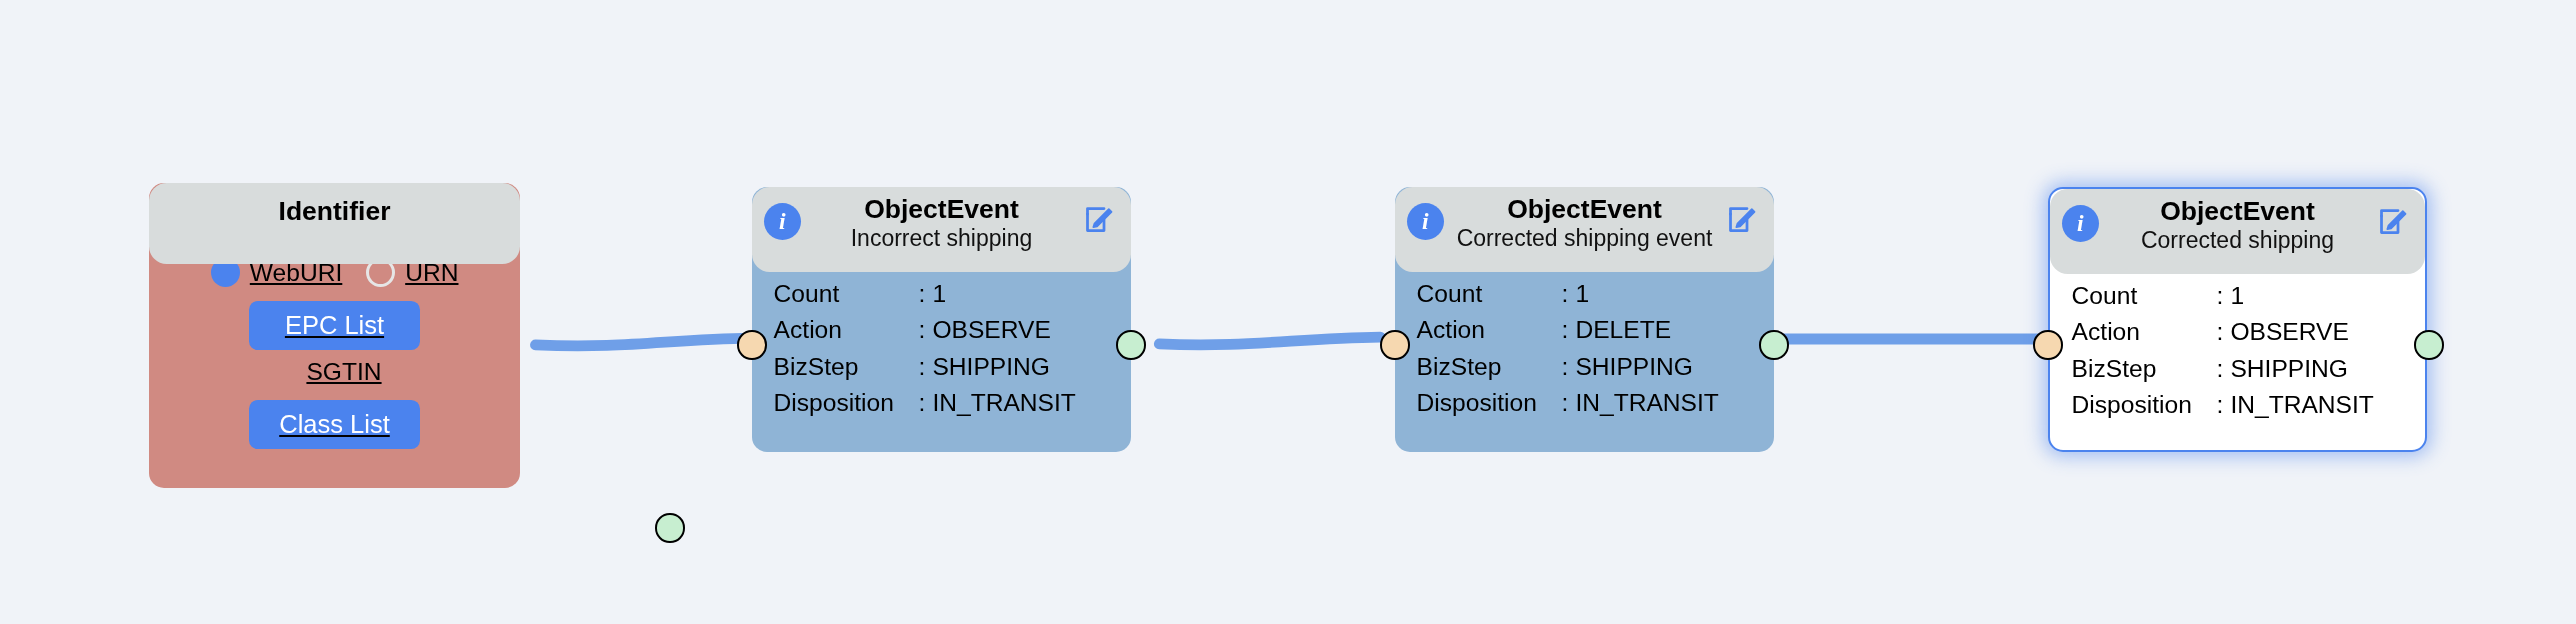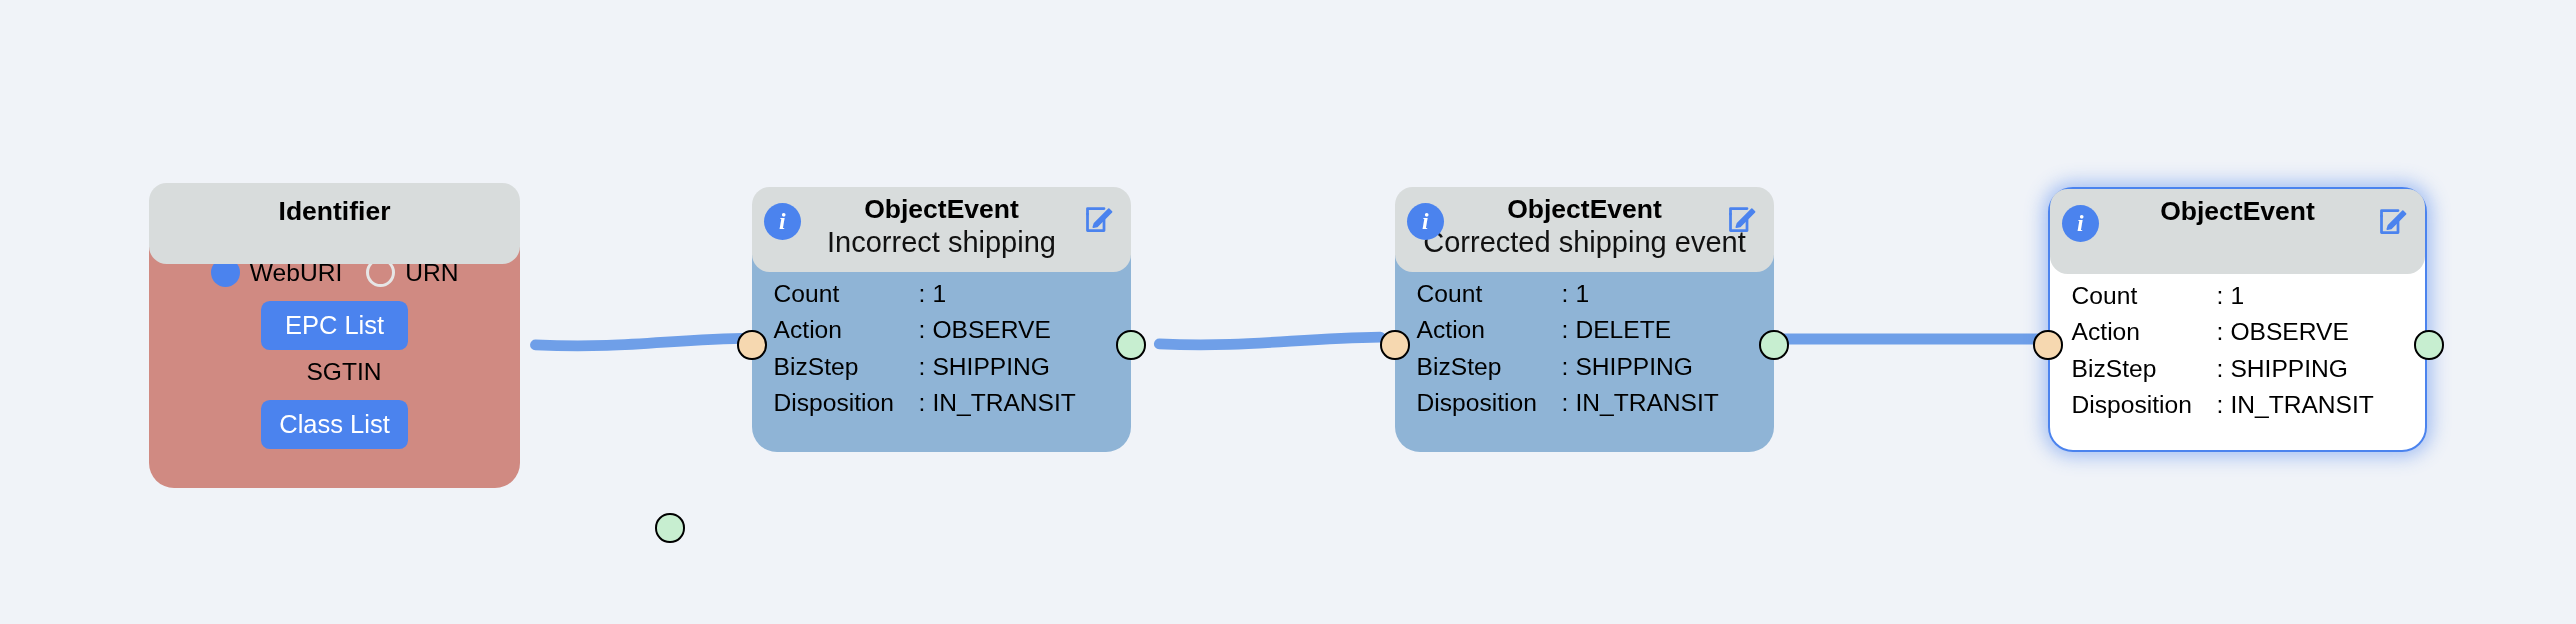--- a/index.html
+++ b/index.html
@@ -26,21 +26,21 @@
     top: 0;
     width: 2576px;
     height: 625px;
     pointer-events: none;
   }
 
   
   .node {
     position: absolute;
     box-sizing: border-box;
-    border-radius: 25px;
+    border-radius: 15px;
   }
 
   .node-header {
     position: absolute;
     left: 0;
     right: 0;
     top: 0;
     background: #d8dcdc;
     border-radius: 17.7px;
     text-align: center;
@@ -48,21 +48,21 @@
     z-index: 3;
   }
   .node-title {
     font-size: 26.5px;
     font-weight: bold;
     color: #000;
     line-height: 1.08;
     white-space: nowrap;
   }
   .node-subtitle {
-    font-size: 29px;
+    font-size: 23px;
     color: #111;
     line-height: 1.12;
     white-space: nowrap;
     margin-top: 2px;
   }
 
   .info-icon {
     position: absolute;
     left: 11.8px;
     top: 15.7px;
@@ -108,20 +108,21 @@
     position: absolute;
     left: 0;
     right: 0;
     top: 61px;
     bottom: 0;
     display: flex;
     flex-direction: column;
     align-items: center;
     padding-top: 13.8px;
     box-sizing: border-box;
+    text-decoration: underline;
   }
   .radio-row {
     display: flex;
     align-items: center;
     gap: 9.8px;
     font-size: 24.6px;
     color: #000;
   }
   .radio-dot {
     width: 29.5px;
@@ -133,21 +134,21 @@
   .radio-dot.checked {
     background: #4b83ee;
   }
   .radio-dot.unchecked {
     background: transparent;
     border: 3.9px solid #e6e6e6;
   }
   .radio-label { cursor: pointer; }
   .pill-button {
     margin-top: 13.8px;
-    width: 147px;
+    width: 171px;
     height: 49px;
     background: #4b83ee;
     border-radius: 8.8px;
     color: #fff;
     font-size: 25.5px;
     display: flex;
     align-items: center;
     justify-content: center;
     cursor: pointer;
     border: none;
@@ -317,20 +318,21 @@
       </div>
     </div>
     <div class="handle target" style="left:-14.7px; top:143px;"></div>
     <div class="handle source" style="left:364px; top:143px;"></div>
   </div>
 
   <div class="node oe-node selected" id="node-oe3" style="left:2048px;">
     <div class="info-icon">i</div>
     <div class="node-header">
       <div class="node-title">ObjectEvent</div>
+      <div class="node-subtitle">Corrected shipping</div>
     </div>
     <svg class="edit-icon" viewBox="0 0 24 24" fill="none" xmlns="http://www.w3.org/2000/svg">
       <path d="M4 8 L4 20 L16 20 L16 12" stroke="#4b83ee" stroke-width="2" fill="none" stroke-linecap="round" stroke-linejoin="round"></path>
       <path d="M4 8 L4 4 L16 4" stroke="#4b83ee" stroke-width="2" fill="none" stroke-linecap="round" stroke-linejoin="round"></path>
       <path d="M9 15 L19.5 4.5 L21.5 6.5 L11 17 L8.2 17.6 Z" fill="#4b83ee" stroke="#4b83ee" stroke-width="1.2" stroke-linejoin="round"></path>
     </svg>
     <div class="oe-body">
       <div class="kv-row">
         <span class="kv-key">Count</span>
         <span class="kv-sep">:</span>

